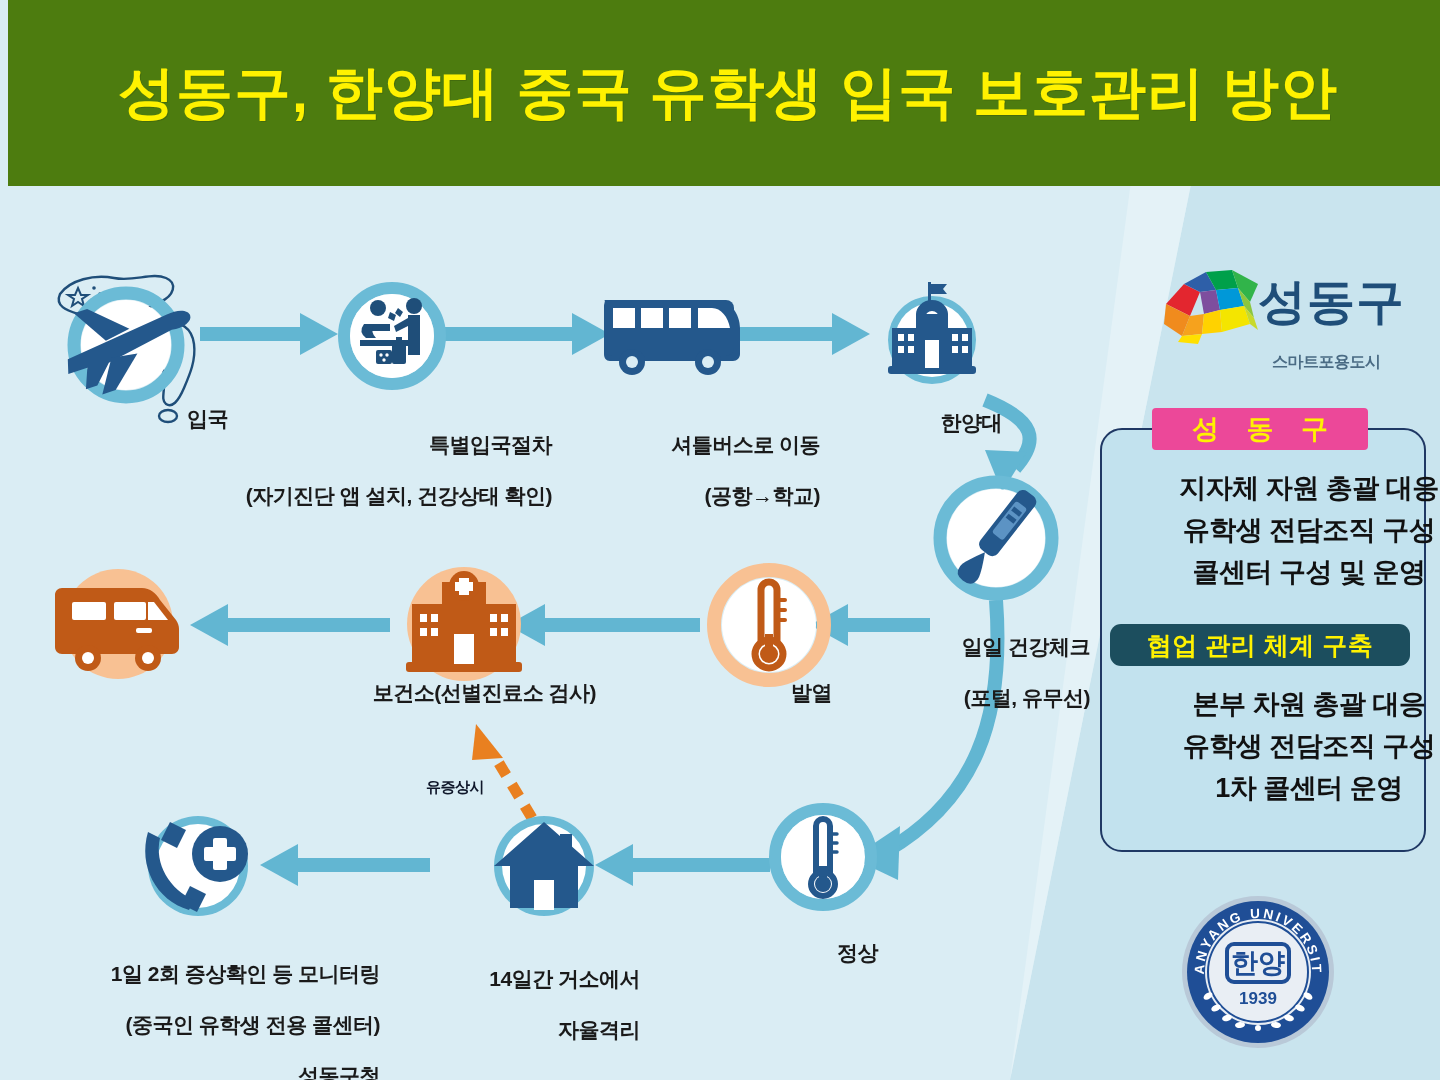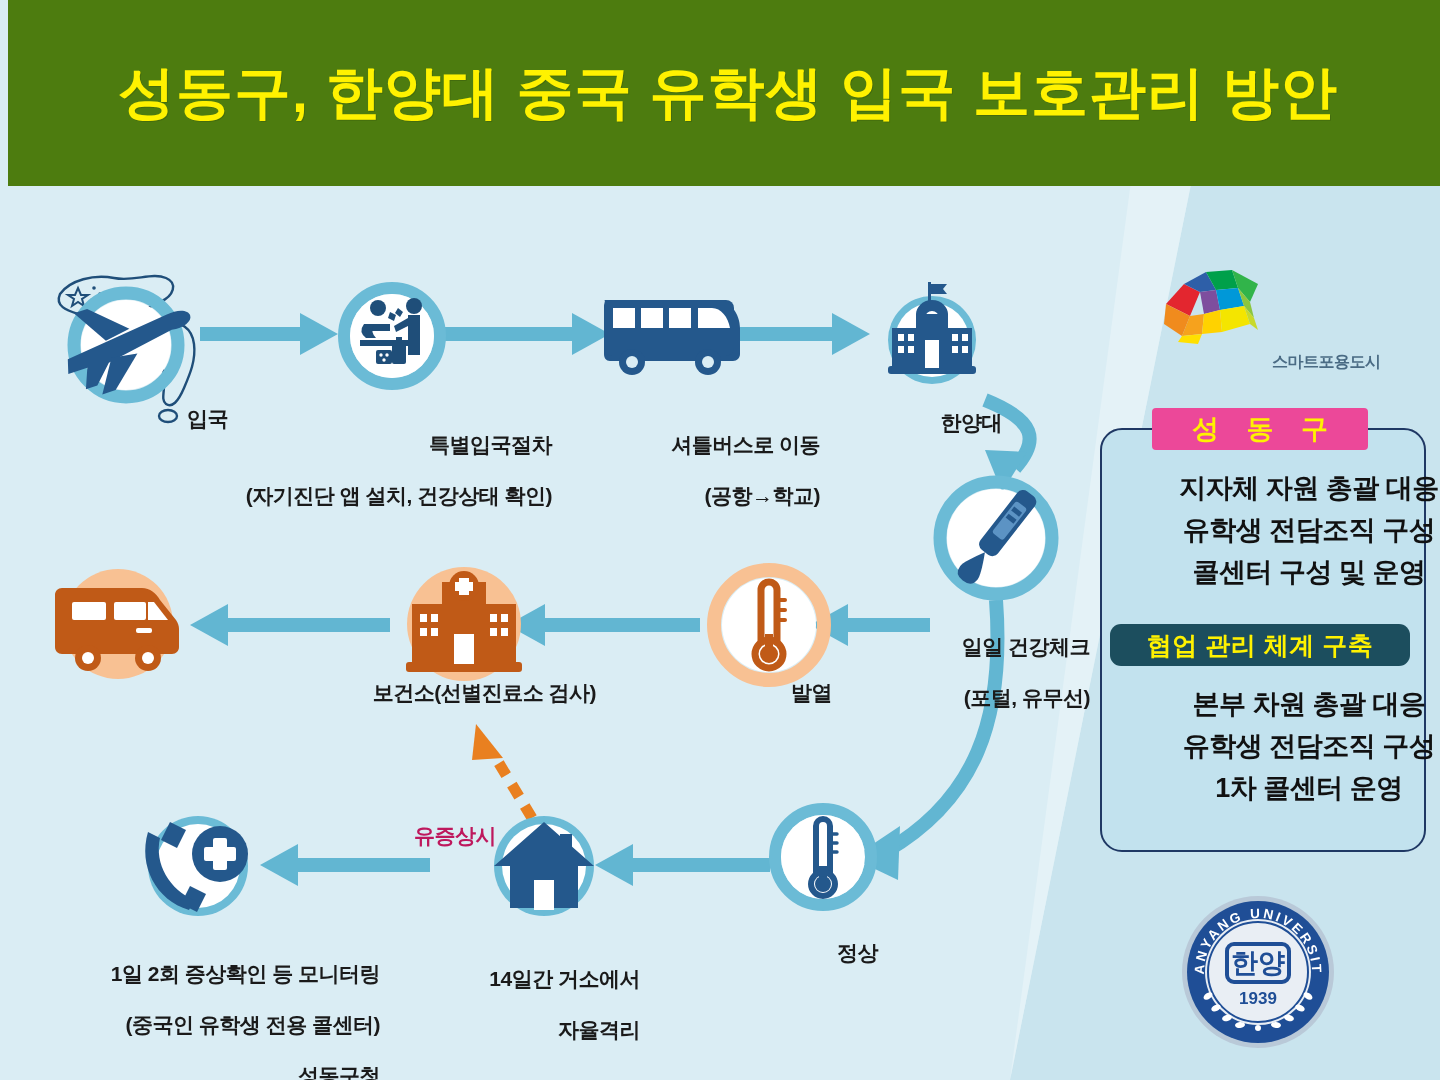--- a/index.html
+++ b/index.html
@@ -77,21 +77,21 @@
     position:absolute;width:100%;text-align:center;
     font-size:27px;font-weight:bold;color:#111;letter-spacing:-.5px;margin-left:48px;
   }
 
   .sym-text{
     position:absolute;font-weight:bold;color:#1F4E79;
   }
   .tagline{position:absolute;font-size:16px;font-weight:bold;color:#4A6B84;letter-spacing:-.5px;}
 
   .symptom-label{
-    position:absolute;font-size:21px;font-weight:bold;color:#be185d;letter-spacing:-.5px;margin-top:44px;
+    position:absolute;font-size:15px;font-weight:bold;color:#0f172a;letter-spacing:-.5px;
   }
   svg{display:block;overflow:visible;}
 </style>
 </head>
 <body>
 
 <div id="stage">
 
   <div class="bg-base"></div>
   <div class="bg-wedge"></div>
@@ -393,20 +393,21 @@
       <polygon points="58,28 80,26 86,44 62,48" fill="#0098D8"></polygon>
       <polygon points="80,26 92,40 96,56 86,44" fill="#8CC63E"></polygon>
       <polygon points="32,54 46,52 44,72 24,74" fill="#F6A21D"></polygon>
       <polygon points="46,52 62,48 64,70 44,72" fill="#FFD200"></polygon>
       <polygon points="62,48 86,44 92,62 64,70" fill="#F4E500"></polygon>
       <polygon points="86,44 96,56 100,68 92,62" fill="#C8D92B"></polygon>
       <polygon points="8,42 32,54 24,74 6,62" fill="#F08B1D"></polygon>
       <polygon points="24,74 44,72 40,82 20,80" fill="#FFE000"></polygon>
     </svg>
   </div>
+  <div class="sym-text" style="left:1258px;top:270px;font-size:48px;letter-spacing:1px;">성동구</div>
   <div class="tagline" style="left:1272px;top:352px;text-align:center;">스마트포용도시</div>
 
   <div class="panel-box" style="left:1100px;top:428px;width:322px;height:420px;"></div>
 
   <div class="badge" style="left:1152px;top:408px;width:216px;height:42px;">성 동 구</div>
 
   <div style="position:absolute;left:1100px;top:470px;width:322px;">
     <div class="panel-item" style="top:0;">지자체 자원 총괄 대응</div>
     <div class="panel-item" style="top:42px;">유학생 전담조직 구성</div>
     <div class="panel-item" style="top:84px;">콜센터 구성 및 운영</div>

